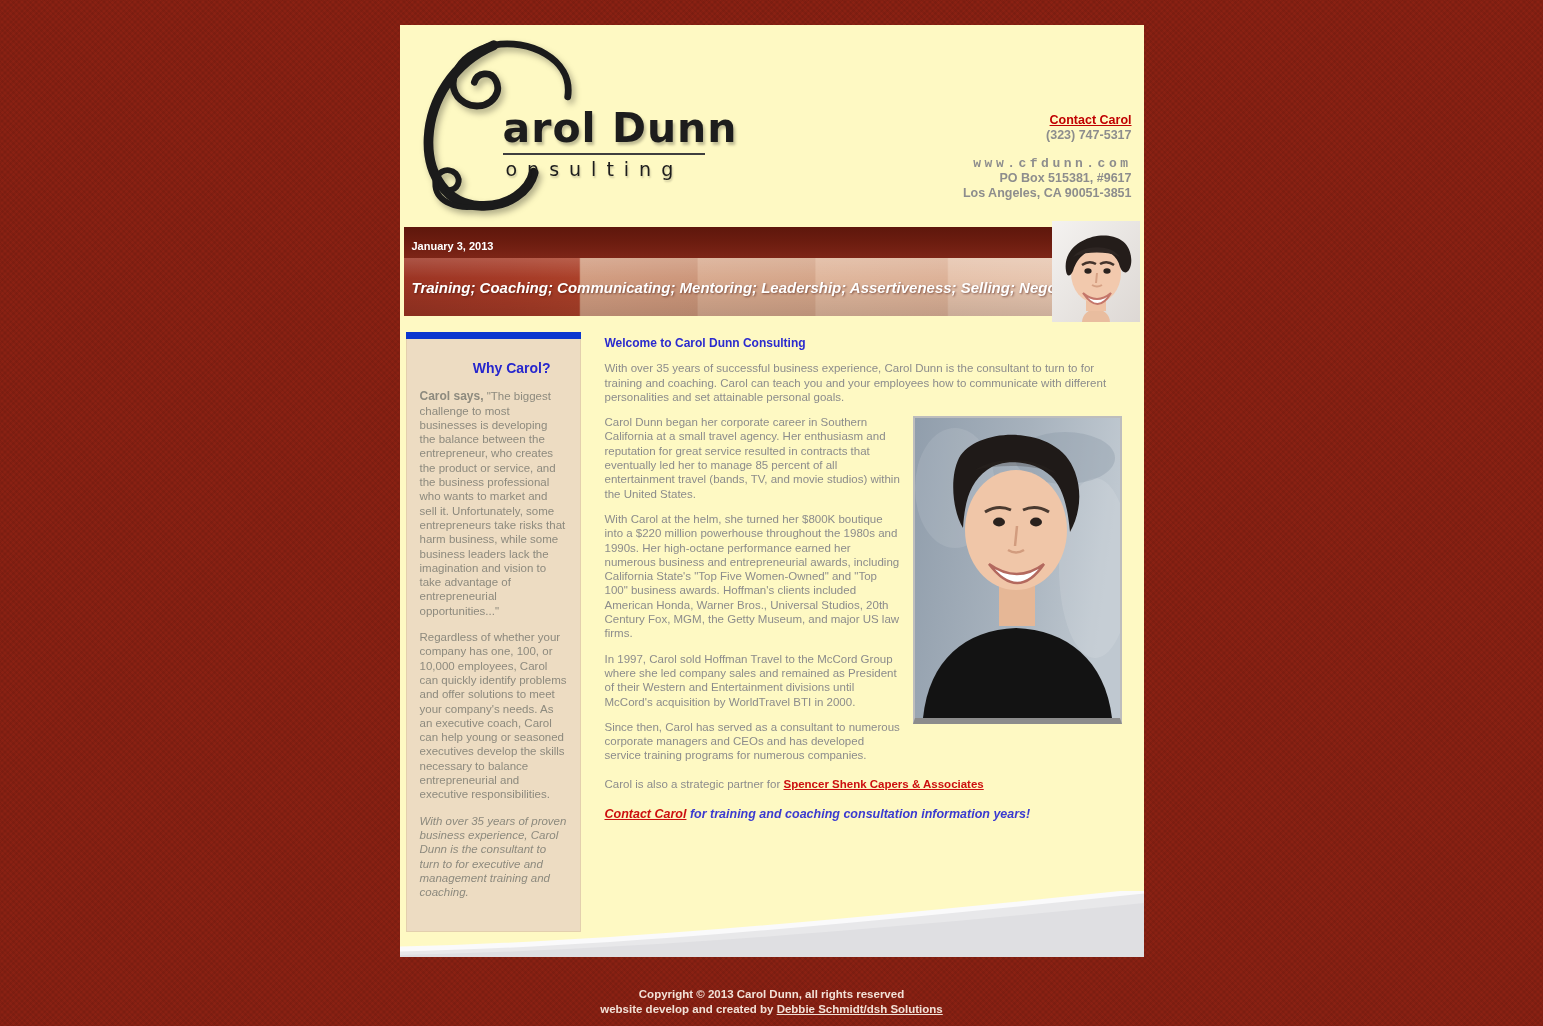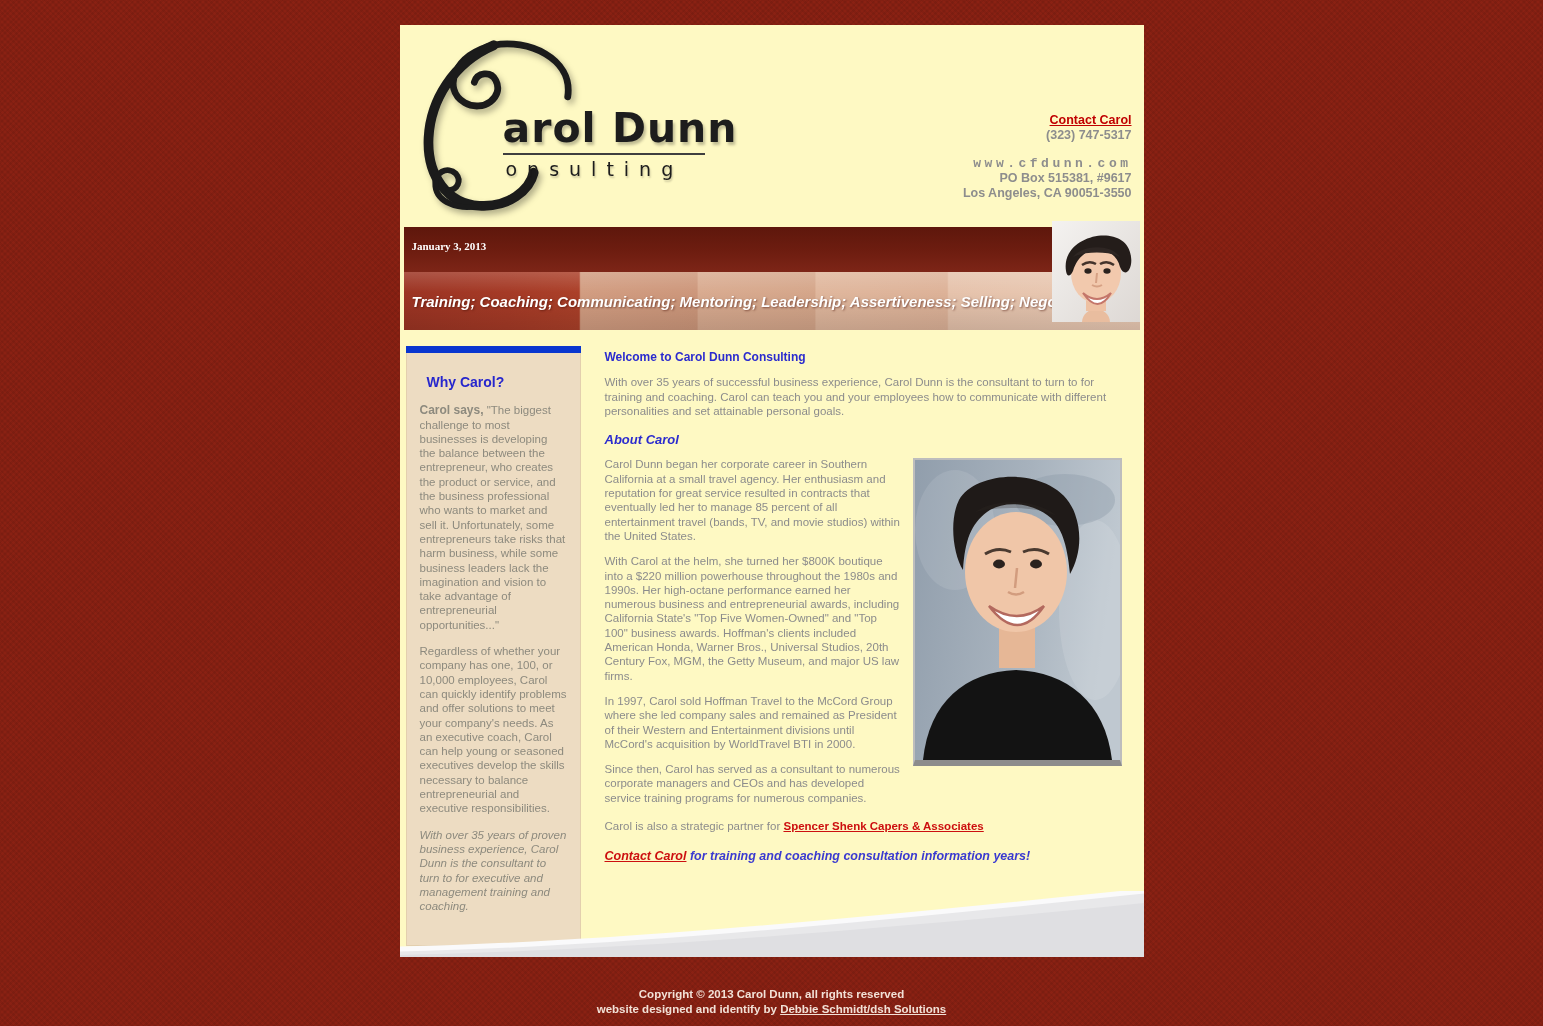--- a/index.html
+++ b/index.html
@@ -37,23 +37,23 @@
   .contact {
     position:absolute; right:12px; top:88px; text-align:right;
     color:#8d8d8d; font-weight:bold; font-size:12.5px; line-height:15px;
   }
   .contact a.contact-link { color:#c00000; text-decoration:underline; }
   .contact .web { letter-spacing:3.5px; margin-top:13px; font-size:13px;font-family:Liberation Mono, monospace; }
 
   
   .banner { margin:0 4px; position:relative; }
   .banner-strip {
-    height:45px; padding:13px 0 0 8px;
+    height:31px; padding:13px 0 0 8px;
     background:linear-gradient(180deg,#5e170c 0%, #6e1d10 55%, #7d2517 100%);
-    color:#ffffff; font-size:11px; font-weight:bold;font-family:Liberation Serif, serif;
+    color:#ffffff; font-size:11px; font-weight:bold;
   }
   .banner-main {
     height:58px; position:relative;
     background:
       linear-gradient(180deg, rgba(255,255,255,.16) 0%, rgba(255,255,255,0) 35%, rgba(0,0,0,.12) 100%),
       linear-gradient(90deg,
         #9c3423 0%, #a53a26 14%, #ab4029 23.8%,
         #d29d81 24%, #cd977b 39.8%,
         #d9ab90 40%, #d5a68a 55.8%,
         #e0b79d 56%, #ddb298 73.8%,
@@ -70,21 +70,21 @@
 
   
   .content { display:flex; padding:16px 0 0 6px; }
   aside.sidebar { width:175px; flex:none; }
   .blue-bar { height:7px; background:#0a36cf; }
   .sidebar-box {
     background:#eddcc2; border:1px solid #e3cfae; border-top:none;
     min-height:586px; padding:16px 13px 20px;
     color:#8d8a7e; font-size:11.5px; line-height:14.3px;
   }
-  .sidebar-box h2 { color:#2626cd; font-size:14px; margin:6px 7px 14px; }
+  .sidebar-box h2 { color:#2626cd; font-size:14px; margin:6px 16px 14px;text-align:right; }
   .sidebar-box p { margin:0 0 12px; }
   .sidebar-box .lead { font-weight:bold; font-size:12px;margin-top:38px; }
   .sidebar-box .it { font-style:italic; }
 
   main { margin-left:24px; width:517px; padding-top:4px;
          color:#8c8c8c; font-size:11.5px; line-height:14.3px; }
   main h1 { color:#2b2bce; font-size:12px; margin:0 0 11px; }
   main h3 { color:#2b2bce; font-size:13px; font-style:italic; margin:15px 0 10px; }
   main p { margin:0 0 11px; }
   .portrait {
@@ -128,21 +128,21 @@
       <div class="logo-name">arol Dunn</div>
       <div class="logo-rule"></div>
       <div class="logo-sub">onsulting</div>
     </div>
 
     <div class="contact">
       <div><a href="#" class="contact-link">Contact Carol</a></div>
       <div>(323) 747-5317</div>
       <div class="web">www.cfdunn.com</div>
       <div>PO Box 515381, #9617</div>
-      <div>Los Angeles, CA 90051-3550</div>
+      <div>Los Angeles, CA 90051-3851</div>
     </div>
   </header>
 
   <div class="banner">
     <div class="banner-strip">
       <span>January 3, 2013</span>
     </div>
     <div class="banner-main">
       <span class="tagline">Training; Coaching; Communicating; Mentoring; Leadership; Assertiveness; Selling; Negotiating</span>
     </div>
@@ -179,21 +179,20 @@
         <h2>Why Carol?</h2>
         <p><span class="lead">Carol says,</span><span> "The biggest challenge to most businesses is developing the balance between the entrepreneur, who creates the product or service, and the business professional who wants to market and sell it.  Unfortunately, some entrepreneurs take risks that harm business, while some business leaders lack the imagination and vision to take advantage of entrepreneurial opportunities..."</span></p>
         <p>Regardless of whether your company has one, 100, or 10,000 employees, Carol can quickly identify problems and offer solutions to meet your company's needs.  As an executive coach, Carol can help young or seasoned executives develop the skills necessary to balance entrepreneurial and executive responsibilities.</p>
         <p class="it">With over 35 years of proven business experience, Carol Dunn is the consultant to turn to for executive and management training and coaching.</p>
       </div>
     </aside>
 
     <main>
       <h1>Welcome to Carol Dunn Consulting</h1>
       <p>With over 35 years of successful business experience, Carol Dunn is the consultant to turn to for training and coaching. Carol can teach you and your employees how to communicate with different personalities and set attainable personal goals.</p>
-      <h3>About Carol</h3>
 
       <div class="portrait">
         <svg width="205" height="300" viewBox="0 0 205 300" aria-hidden="true">
           <defs>
             <linearGradient id="pbg" x1="0" y1="0" x2="1" y2="0.2">
               <stop offset="0" stop-color="#919eac"></stop>
               <stop offset="0.55" stop-color="#a7b2bd"></stop>
               <stop offset="1" stop-color="#bfc8d0"></stop>
             </linearGradient>
           </defs>
@@ -230,14 +229,14 @@
     <svg width="744" height="66" viewBox="0 0 744 66" aria-hidden="true">
       <path d="M0,58 C190,54 420,34 744,0 L744,66 L0,66 Z" fill="#e8e8ea"></path>
       <path d="M0,58 C190,54 420,34 744,0" stroke="#fafafb" stroke-width="5" fill="none"></path>
       <path d="M0,64 C190,60 430,44 744,12 L744,66 L0,66 Z" fill="#dfdfe2"></path>
     </svg>
   </div>
 </div>
 
 <footer>
   <div>Copyright © 2013 Carol Dunn, all rights reserved</div>
-  <div><span>website designed and identify by </span><a href="#">Debbie Schmidt/dsh Solutions</a></div>
+  <div><span>website develop and created by </span><a href="#">Debbie Schmidt/dsh Solutions</a></div>
 </footer>
 
 </body></html>

